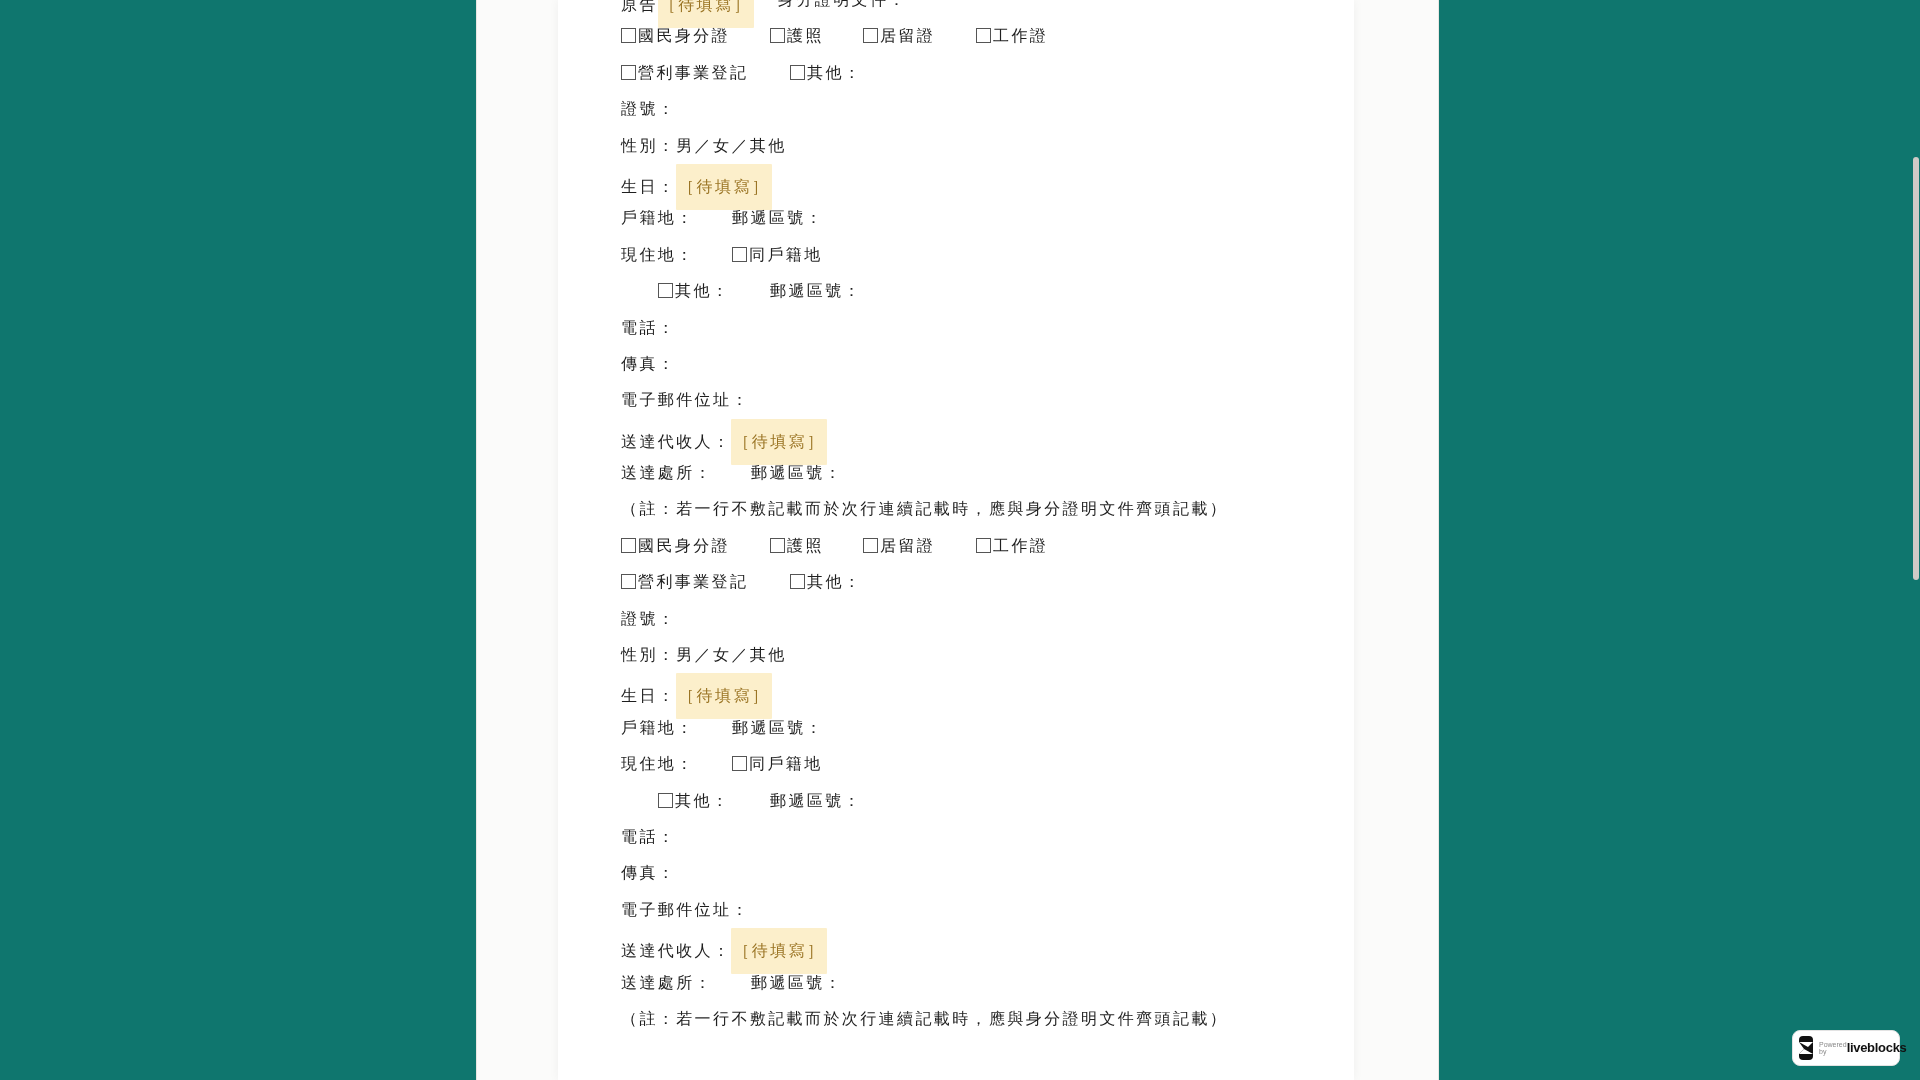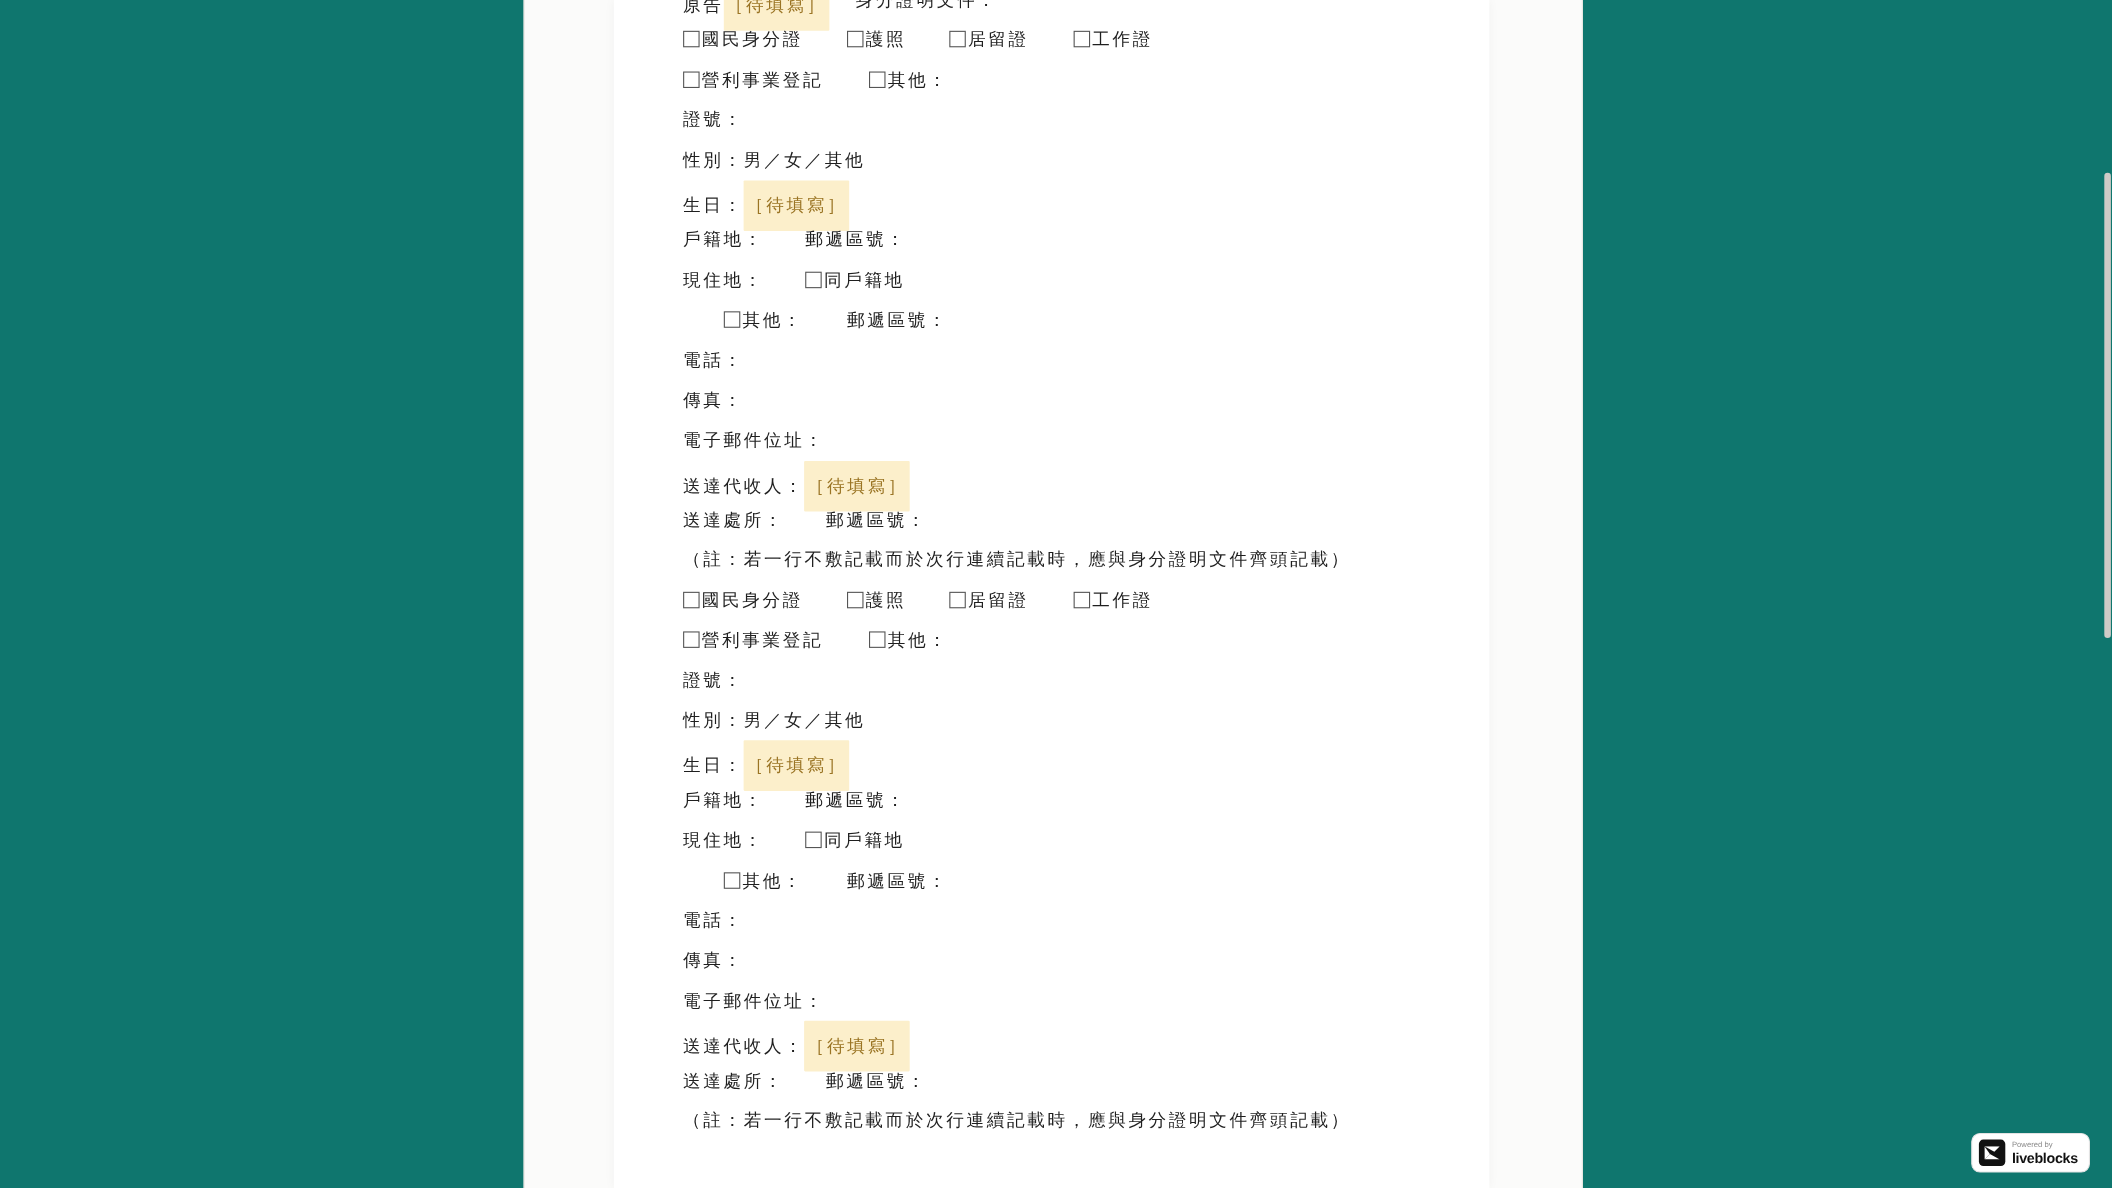--- a/index.html
+++ b/index.html
@@ -110,21 +110,21 @@
     height: 24px;
     background: #111;
     border-radius: 4px;
     display: flex;
     align-items: center;
     justify-content: center;
     margin-right: 6px;
   }
   .badge-text {
     display: flex;
-    flex-direction: column;
+    flex-direction: row;
     line-height: 1;
   }
   .badge-small {
     font-size: 7px;
     color: #888;
     margin-bottom: 1px;
   }
   .badge-big {
     font-size: 13px;
     color: #111;

